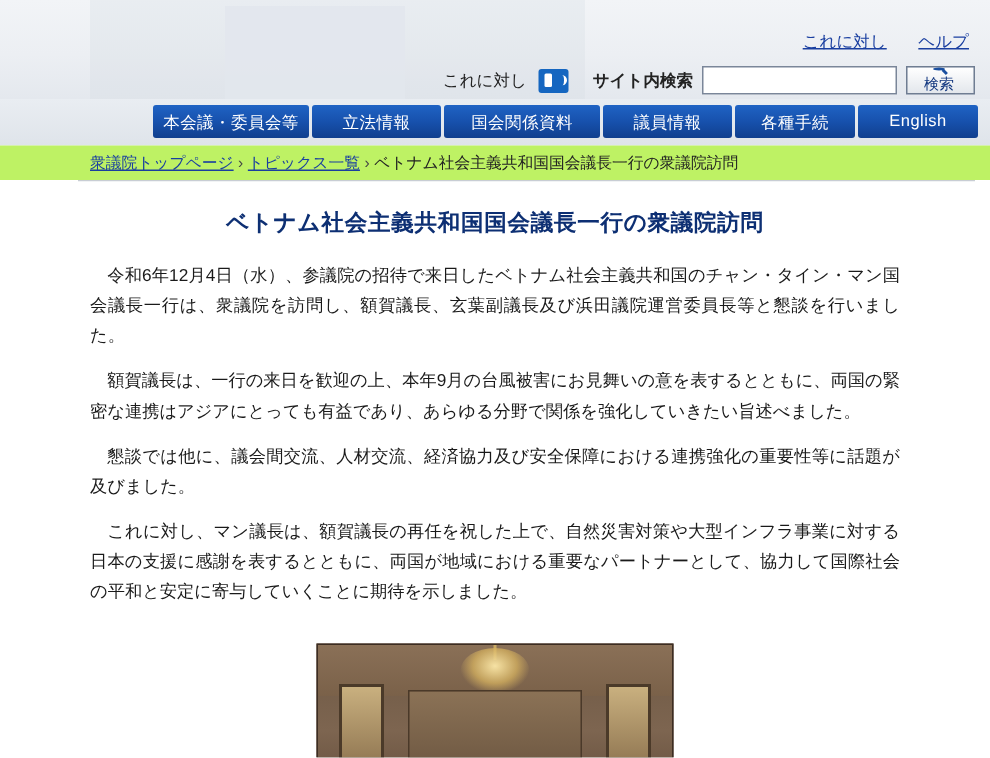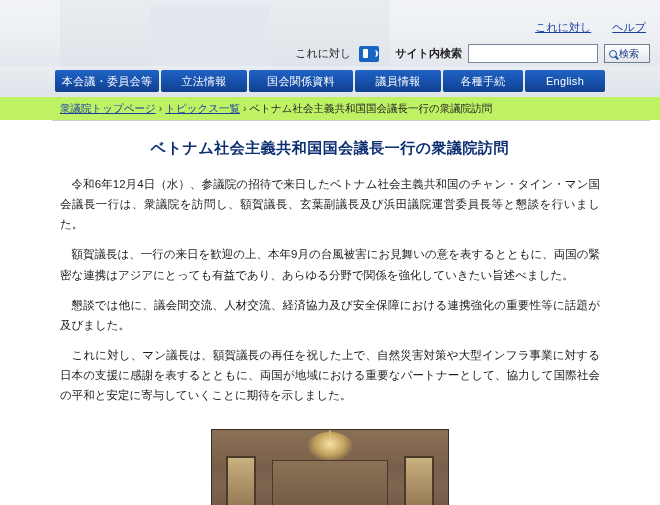--- a/index.html
+++ b/index.html
@@ -139,20 +139,21 @@
     min-width: 46px;
     border: 1px solid #6f7d92;
     background: linear-gradient(to bottom, #ffffff, #e3e7ec);
     font-size: 10px;
     color: #11367f;
     padding: 0 6px 0 4px;
     cursor: pointer;
     display: flex;
     align-items: center;
     gap: 2px;
+    flex-direction: column;
   }
   .mag {
     display: inline-block;
     width: 8px; height: 8px;
     border: 1.5px solid #1a4fa0;
     border-radius: 50%;
     position: relative;
   }
   .mag:after {
     content: "";
@@ -162,20 +163,21 @@
     background: #1a4fa0;
     transform: rotate(45deg);
   }
 
   
   .gnav {
     display: flex;
     gap: 2px;
     padding: 4px 8px 5px 55px;
     background: linear-gradient(to bottom, #e9edf2, #dfe4ea);
+    justify-content: flex-end;
   }
   .gnav-item {
     flex: 0 0 auto;
     min-width: 86px;
     height: 22px;
     background: linear-gradient(to bottom, #1f63c4 0%, #1751ad 50%, #103f8e 100%);
     color: #fff;
     font-size: 11px;
     display: flex;
     align-items: center;

